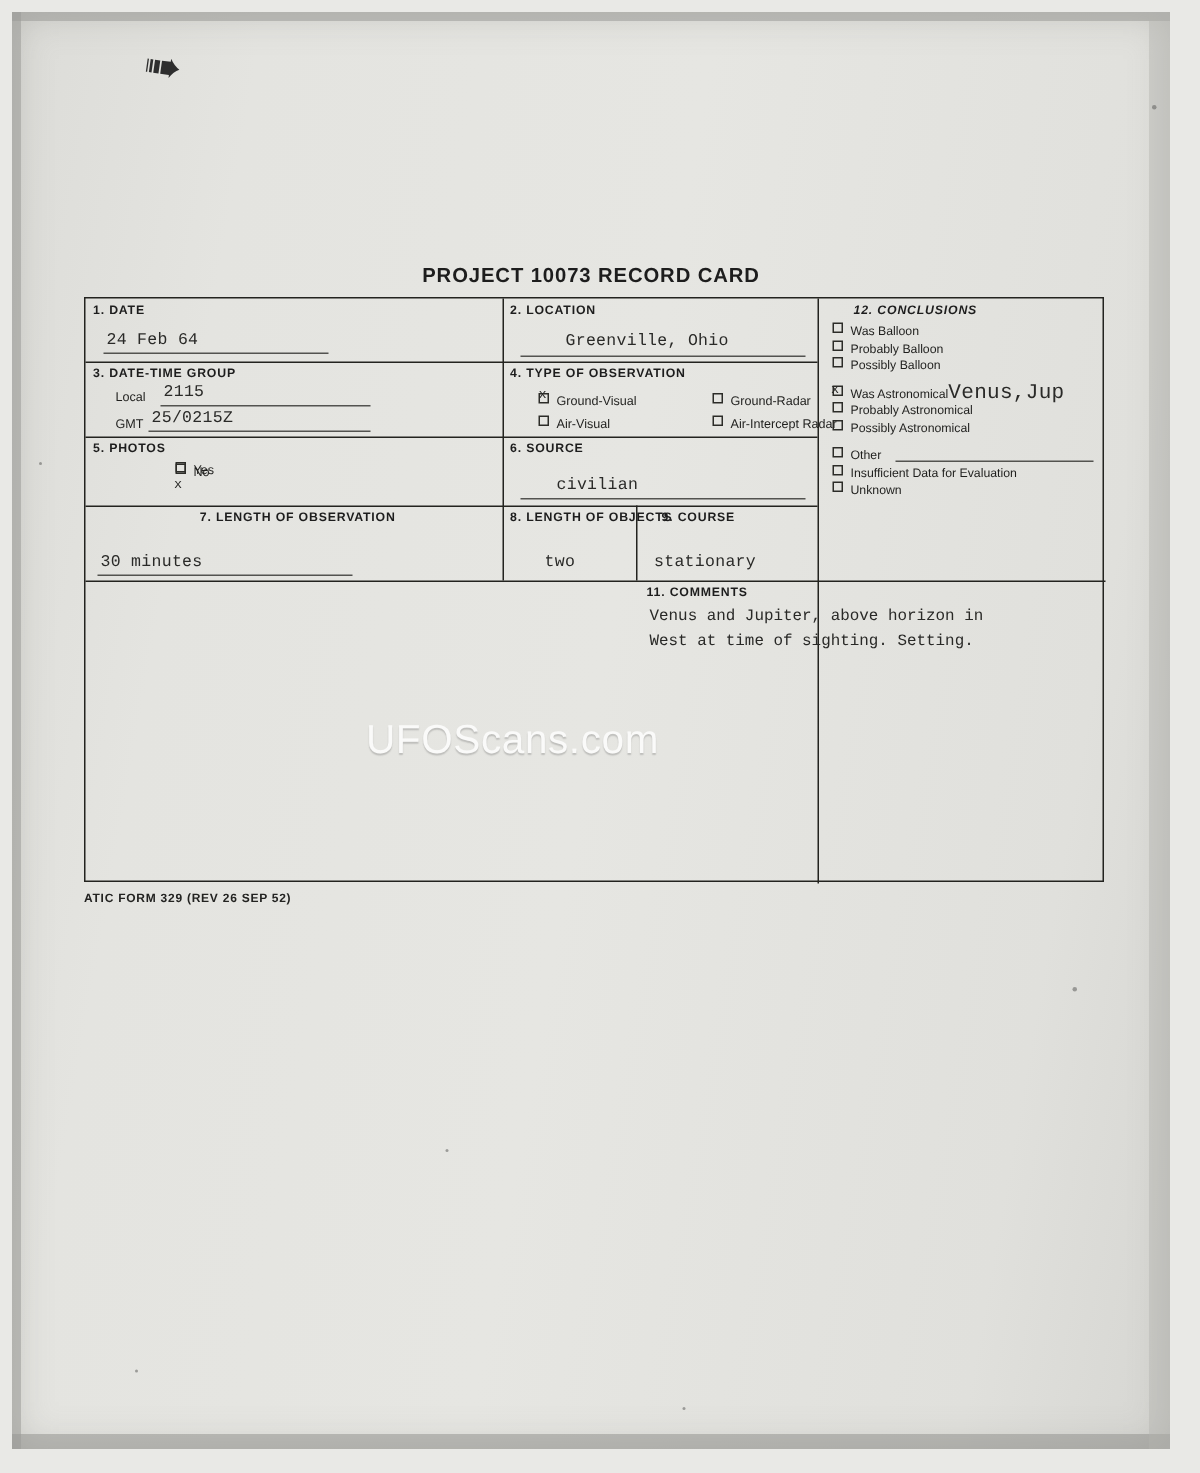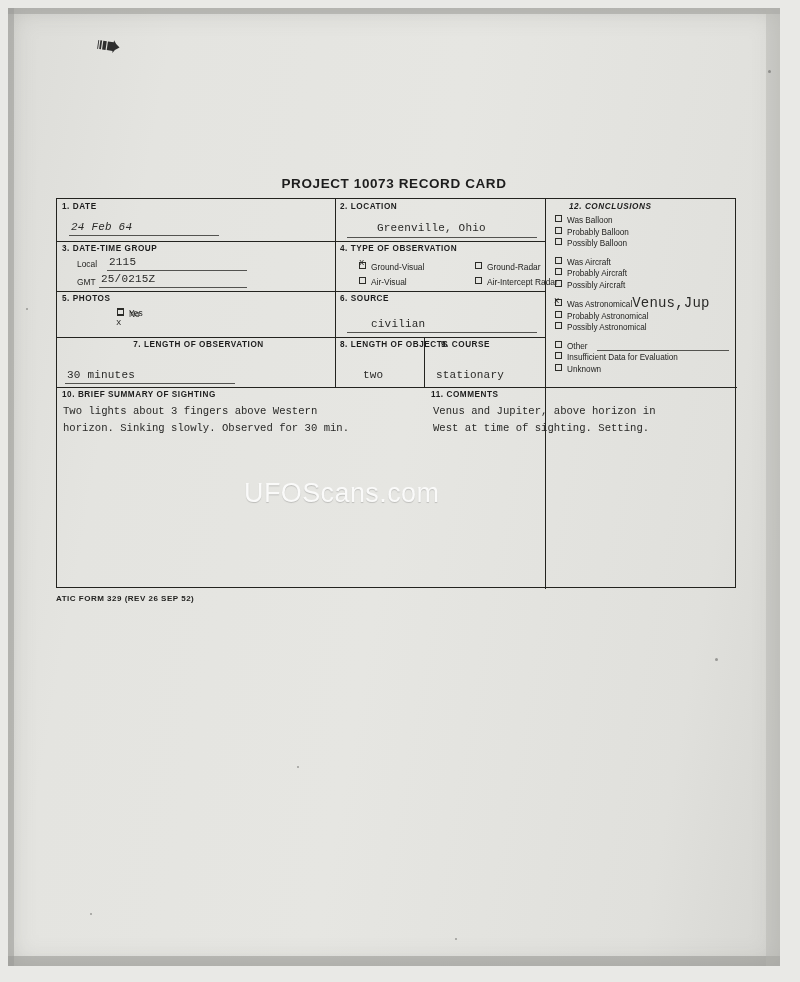--- a/index.html
+++ b/index.html
@@ -215,21 +215,21 @@
       <div class="hline" style="left:0;top:42px;width:488px;"></div>
       <div class="hline" style="left:0;top:92px;width:488px;"></div>
       <div class="hline" style="left:0;top:138px;width:488px;"></div>
       <div class="hline" style="left:0;top:188px;width:680px;"></div>
       <div class="vline" style="left:367px;top:138px;height:50px;"></div>
 
       <div class="cell" style="left:0;top:0;width:278px;height:42px;">
         <div class="lbl">
           <span>1.</span> <span>DATE</span>
         </div>
-        <div class="typed" style="position:absolute;left:14px;top:22px;font-style:italic;">24 Feb 64</div>
+        <div class="typed" style="position:absolute;left:14px;top:22px;">24 Feb 64</div>
         <div class="rule" style="left:12px;top:36px;width:150px;"></div>
       </div>
 
       <div class="cell" style="left:278px;top:0;width:210px;height:42px;">
         <div class="lbl">
           <span>2.</span> <span>LOCATION</span>
         </div>
         <div class="typed" style="position:absolute;left:42px;top:23px;">Greenville, Ohio</div>
         <div class="rule" style="left:12px;top:38px;width:190px;"></div>
       </div>
@@ -301,51 +301,39 @@
         <div class="typed" style="position:absolute;left:28px;top:32px;">two</div>
       </div>
 
       <div class="cell" style="left:367px;top:138px;width:121px;height:50px;padding-left:12px;">
         <div class="lbl">
           <span>9.</span> <span>COURSE</span>
         </div>
         <div class="typed" style="position:absolute;left:12px;top:32px;">stationary</div>
       </div>
 
-      <div class="cell" style="left:0;top:188px;width:366px;height:202px;">
-        <div class="lbl">
-          <span>10.</span> <span>BRIEF SUMMARY OF SIGHTING</span>
-        </div>
-        <div class="summary-text" style="position:absolute;left:0;top:16px;width:360px;">Two lights about 3 fingers above Western
-horizon. Sinking slowly. Observed for 30 min.</div>
-      </div>
 
       <div class="cell" style="left:366px;top:188px;width:314px;height:202px;">
         <div class="lbl" style="padding-left:8px;">
           <span>11.</span> <span>COMMENTS</span>
         </div>
         <div class="summary-text" style="position:absolute;left:4px;top:16px;width:305px;">Venus and Jupiter, above horizon in
 West at time of sighting. Setting.</div>
       </div>
 
       <div class="cell" style="left:488px;top:0;width:192px;height:188px;">
         <div class="lbl" style="padding-left:24px;font-style:italic;">
           <span>12.</span> <span>CONCLUSIONS</span>
         </div>
 
         <div style="position:absolute;left:10px;top:16px;width:180px;">
           <div class="concl-group">
             <div class="concl-item"><span class="box"></span><span>Was Balloon</span></div>
             <div class="concl-item"><span class="box"></span><span>Probably Balloon</span></div>
             <div class="concl-item"><span class="box"></span><span>Possibly Balloon</span></div>
-          </div>
-          <div class="concl-group">
-            <div class="concl-item"><span class="box"></span><span>Was Aircraft</span></div>
-            <div class="concl-item"><span class="box"></span><span>Probably Aircraft</span></div>
-            <div class="concl-item"><span class="box"></span><span>Possibly Aircraft</span></div>
           </div>
           <div class="concl-group" style="position:relative;">
             <div class="concl-item"><span class="box"></span><span>Was Astronomical</span><span class="typed" style="font-size:14px;">Venus,Jup</span></div>
             <div class="xmark" style="left:-1px;top:-2px;">x</div>
             <div class="concl-item"><span class="box"></span><span>Probably Astronomical</span></div>
             <div class="concl-item"><span class="box"></span><span>Possibly Astronomical</span></div>
           </div>
           <div class="concl-group" style="position:relative;">
             <div class="concl-item"><span class="box"></span><span>Other</span></div>
             <div class="rule" style="left:42px;top:9px;width:132px;"></div>

